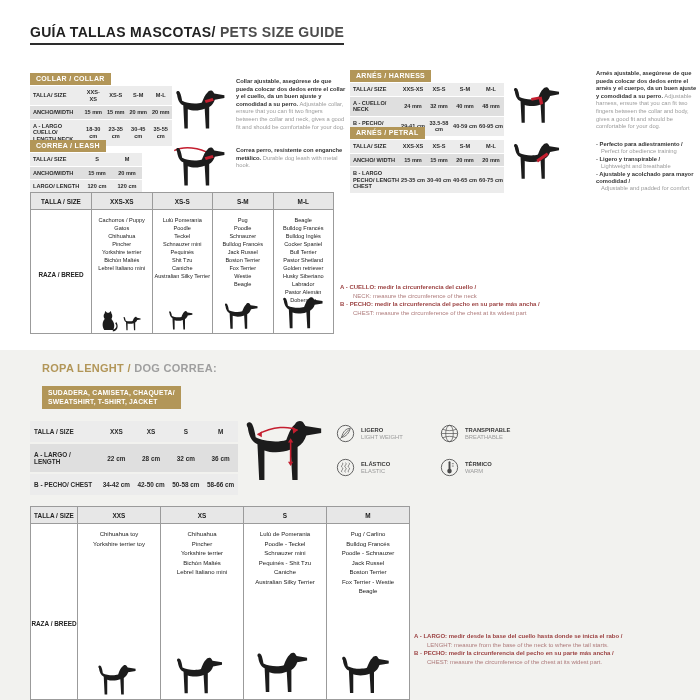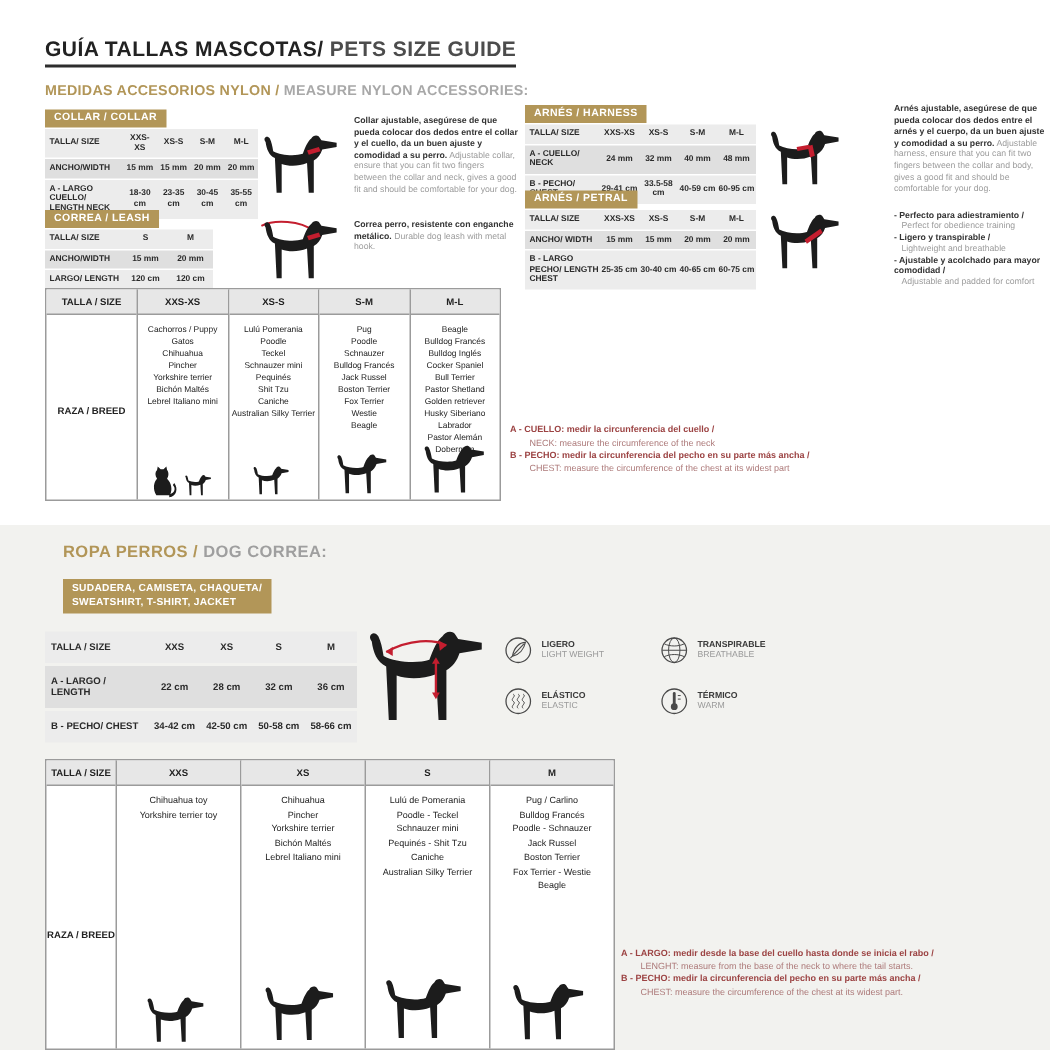--- a/index.html
+++ b/index.html
@@ -88,23 +88,20 @@
 </style>
 </head>
 <body>
 
 <div id="canvas">
 
   <div class="abs main-title">
     <span class="es">GUÍA TALLAS MASCOTAS/</span><span class="en"> PETS SIZE GUIDE</span>
   </div>
 
-  <div class="abs sub-title">
-    <span class="es">MEDIDAS ACCESORIOS NYLON /</span><span class="en"> MEASURE NYLON ACCESSORIES:</span>
-  </div>
 
   <div class="abs badge" style="left:30px;top:73px;">COLLAR / COLLAR</div>
   <div class="abs btable t-collar" style="left:30px;top:86px;">
       <div class="trow">
         <div class="tcell tlabel">TALLA/ SIZE</div>
         <div class="tcell">XXS-XS</div>
         <div class="tcell">XS-S</div>
         <div class="tcell">S-M</div>
         <div class="tcell">M-L</div>
       </div>
@@ -320,21 +317,21 @@
   <div class="abs notes" style="left:340px;top:283px;width:256px;">
     <div class="note-bold">A - CUELLO: medir la circunferencia del cuello /</div>
     <div class="note-normal">NECK: measure the circumference of the neck</div>
     <div class="note-bold">B - PECHO: medir la circunferencia del pecho en su parte más ancha /</div>
     <div class="note-normal">CHEST: measure the circumference of the chest at its widest part</div>
   </div>
 
   <div class="abs bottom-panel">
 
     <div class="abs apparel-title" style="left:42px;top:12px;">
-      <span class="es">ROPA PERROS /</span><span class="en"> DOG CORREA:</span>
+      <span class="es">ROPA LENGHT /</span><span class="en"> DOG CORREA:</span>
     </div>
 
     <div class="abs badge2" style="left:42px;top:36px;">
       <div>SUDADERA, CAMISETA, CHAQUETA/</div>
       <div>SWEATSHIRT, T-SHIRT, JACKET</div>
     </div>
 
     <div class="abs btable t-apparel" style="left:30px;top:71px;">
         <div class="trow">
           <div class="tcell tlabel">TALLA / SIZE</div>

